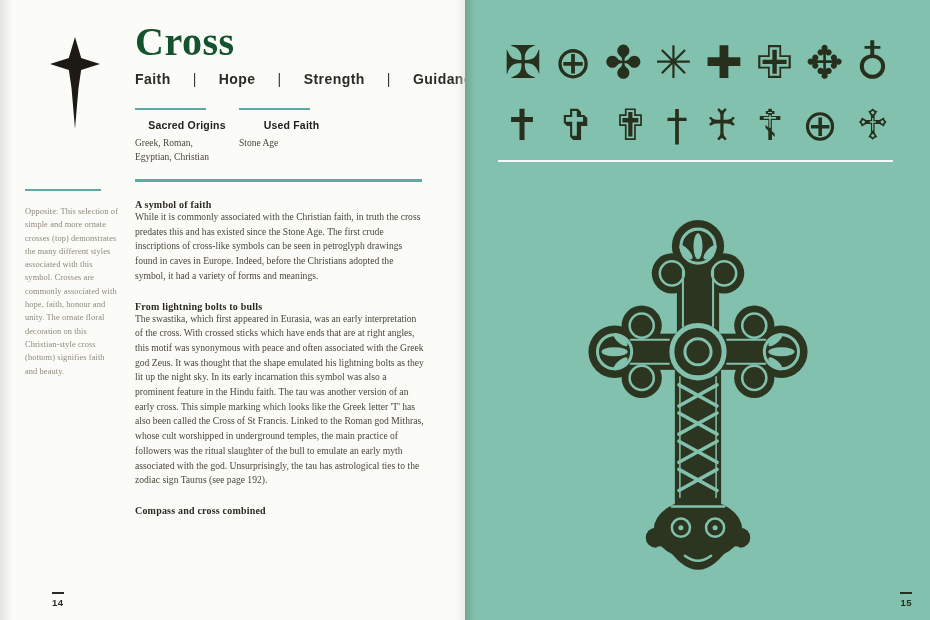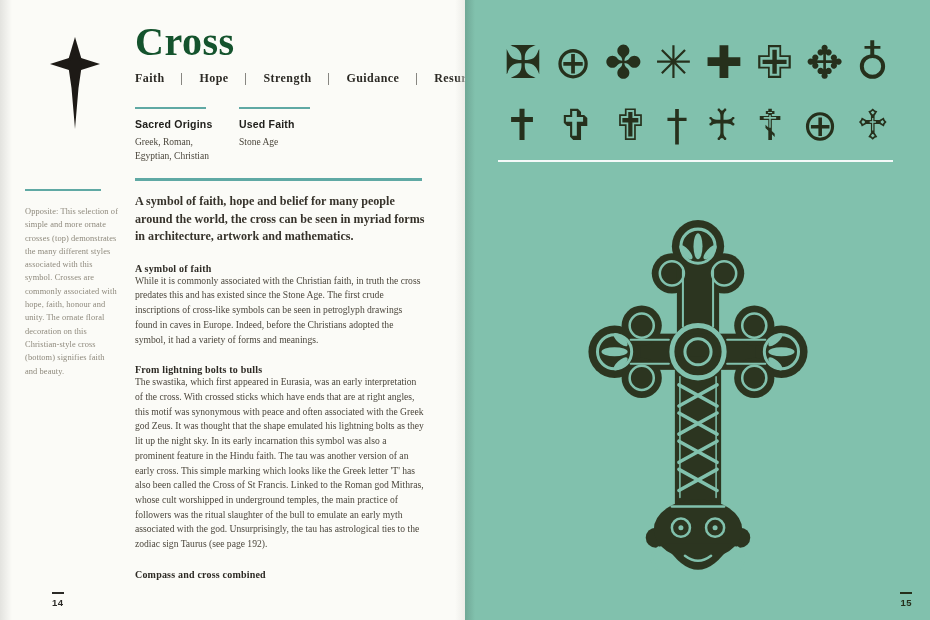--- a/index.html
+++ b/index.html
@@ -25,31 +25,31 @@
   .caption {
     position:absolute; left:25px; top:205px; width:94px;
     font-size:8.4px; line-height:13.3px; color:#8e897c; letter-spacing:.1px;
   }
   .main { position:absolute; left:135px; top:0; width:290px; }
   .main h1 {
     margin-top:22px; font-family:"Liberation Serif", serif; font-weight:bold;
     font-size:40px; line-height:40px; color:#14532d; letter-spacing:.5px;
   }
   .tagline {
-    margin-top:9px; display:flex; align-items:center; gap:16px;
-    font-family:Liberation Serif, serif; font-weight:bold;
-    font-size:12px; color:#2c2a25; letter-spacing:.45px; white-space:nowrap;
+    margin-top:9px; display:flex; align-items:center; gap:22px;
+    font-family:Liberation Sans, sans-serif; font-weight:bold;
+    font-size:14px; color:#2c2a25; letter-spacing:.45px; white-space:nowrap;
   }
   .tagline .sep { color:#3a3832; font-weight:normal; }
   .info-columns { display:flex; margin-top:21px; }
   .col { width:104px; }
   .col:nth-child(2){ width:105px; }
   .col:nth-child(3){ width:auto; flex:1; }
   .col-rule { width:71px; height:2px; background:#5fa9a4; margin-bottom:9px; }
-  .col-h { font-family:"Liberation Sans", sans-serif; font-weight:bold; font-size:10.5px; color:#21201c; margin-bottom:5px; letter-spacing:.2px; }
+  .col-h { font-family:"Liberation Sans", sans-serif; font-weight:bold; font-size:10.5px; color:#21201c; margin-bottom:5px; letter-spacing:.2px;text-align:center; }
   .col-line { font-size:9.5px; line-height:14px; color:#4b463c; }
   .main-rule { margin-top:15px; width:287px; height:3px; background:#5fa9a4; }
   .intro { margin-top:12px; font-weight:bold; font-size:12.1px; line-height:17.6px; color:#37332b; width:290px; }
   .sections h3 { margin-top:17px; font-size:10px; color:#2d2a24; letter-spacing:.2px; }
   .sections p { margin-top:0; font-size:9.6px; line-height:14.7px; color:#4b463c; width:290px; }
   .pageno {
     position:absolute; bottom:12px; font-family:"Liberation Sans", sans-serif;
     font-weight:bold; font-size:9.5px; letter-spacing:.5px;
   }
   .pageno .dash { display:block; width:12px; height:2.5px; margin-bottom:3px; }
@@ -113,21 +113,20 @@
             <div class="col-line">Greek, Roman,</div>
             <div class="col-line">Egyptian, Christian</div>
           </div>
           <div class="col">
             <div class="col-rule"></div>
             <div class="col-h">Used Faith</div>
             <div class="col-line">Stone Age</div>
           </div>
         </div>
       <div class="main-rule"></div>
-      <p class="intro">A symbol of faith, hope and belief for many people around the world, the cross can be seen in myriad forms in architecture, artwork and mathematics.</p>
       <div class="sections">
           <h3>A symbol of faith</h3>
           <p>While it is commonly associated with the Christian faith, in truth the cross predates this and has existed since the Stone Age. The first crude inscriptions of cross-like symbols can be seen in petroglyph drawings found in caves in Europe. Indeed, before the Christians adopted the symbol, it had a variety of forms and meanings.</p>
           <h3>From lightning bolts to bulls</h3>
           <p>The swastika, which first appeared in Eurasia, was an early interpretation of the cross. With crossed sticks which have ends that are at right angles, this motif was synonymous with peace and often associated with the Greek god Zeus. It was thought that the shape emulated his lightning bolts as they lit up the night sky. In its early incarnation this symbol was also a prominent feature in the Hindu faith. The tau was another version of an early cross. This simple marking which looks like the Greek letter 'T' has also been called the Cross of St Francis. Linked to the Roman god Mithras, whose cult worshipped in underground temples, the main practice of followers was the ritual slaughter of the bull to emulate an early myth associated with the god. Unsurprisingly, the tau has astrological ties to the zodiac sign Taurus (see page 192).</p>
           <h3>Compass and cross combined</h3>
         </div>
     </div>
 
     <div class="pageno pageno-left">

